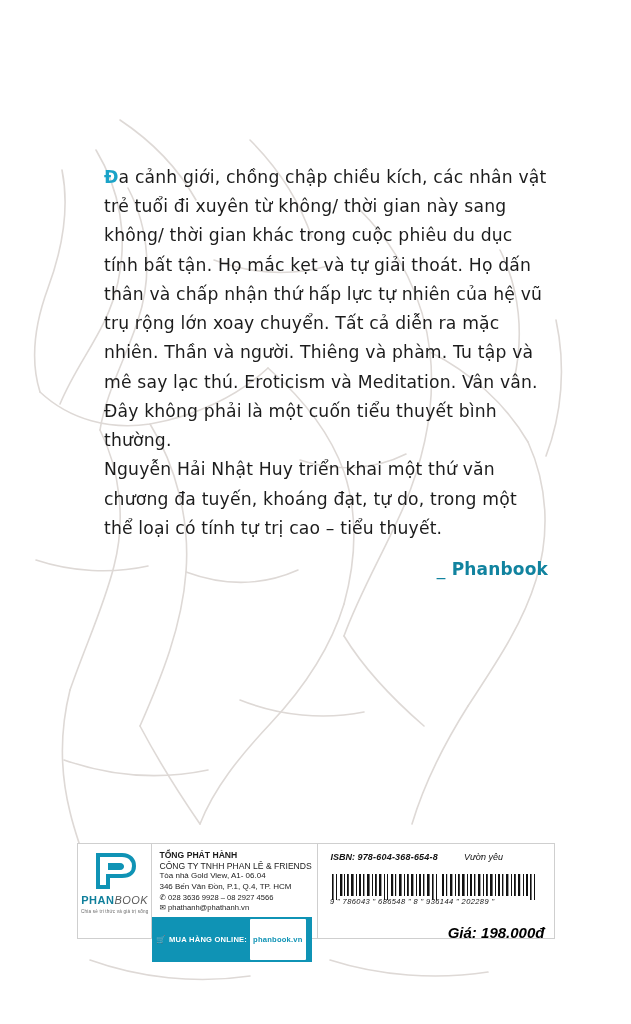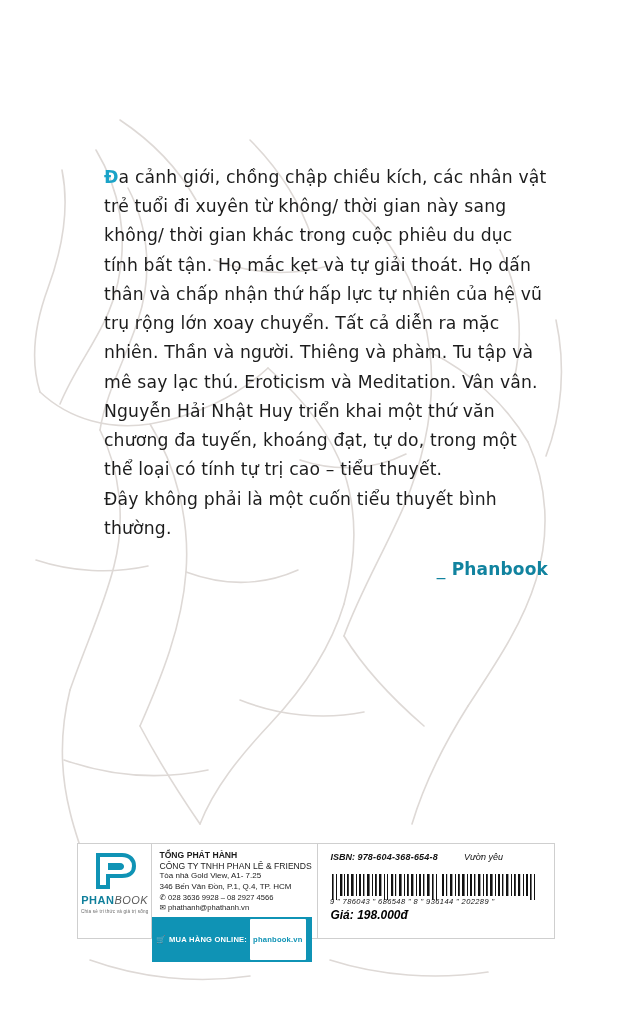--- a/index.html
+++ b/index.html
@@ -171,24 +171,25 @@
     display: flex;
     align-items: flex-end;
     gap: 0px;
     font-size: 7.5px;
     color: #111;
     letter-spacing: 0.4px;
     white-space: nowrap;
     font-family: "Liberation Sans", sans-serif;
   }
   .price {
-    font-size: 12px;
+    text-align: right;
+    font-size: 15px;
     font-weight: bold;
     color: #000;
-    margin-top: 4px;
+    margin-top: 20px;
     padding-right: 2px;
     font-family: "Liberation Sans", sans-serif;
   }
 </style>
 </head>
 <body>
 
 <div class="page">
 
   <svg class="artwork" viewBox="0 0 631 1024" preserveAspectRatio="none" aria-hidden="true">
@@ -219,42 +220,42 @@
       <path d="M556 320 C 566 366, 562 414, 546 456"></path>
       <path d="M90 960 C 140 978, 196 984, 250 976"></path>
       <path d="M330 960 C 380 976, 436 980, 488 972"></path>
       <path d="M120 120 C 150 140, 178 168, 196 200"></path>
       <path d="M250 140 C 278 168, 300 202, 312 238"></path>
     </g>
   </svg>
 
   <div class="blurb">
     <p><span class="dropcap">Đ</span><span>a cảnh giới, chồng chập chiều kích, các nhân vật trẻ tuổi đi xuyên từ không/ thời gian này sang không/ thời gian khác trong cuộc phiêu du dục tính bất tận. Họ mắc kẹt và tự giải thoát. Họ dấn thân và chấp nhận thứ hấp lực tự nhiên của hệ vũ trụ rộng lớn xoay chuyển. Tất cả diễn ra mặc nhiên. Thần và người. Thiêng và phàm. Tu tập và mê say lạc thú. Eroticism và Meditation. Vân vân.</span></p>
+    <p>Đây không phải là một cuốn tiểu thuyết bình thường.</p>
     <p>Nguyễn Hải Nhật Huy triển khai một thứ văn chương đa tuyến, khoáng đạt, tự do, trong một thể loại có tính tự trị cao – tiểu thuyết.</p>
-    <p>Đây không phải là một cuốn tiểu thuyết bình thường.</p>
     <div class="sig"><span class="dash">_</span> <span>Phanbook</span></div>
   </div>
 
   <div class="infobar">
 
     <div class="logo-cell">
       <div class="logo-mark">
         <svg width="46" height="40" viewBox="0 0 46 40" aria-hidden="true">
           <path d="M6 4 H30 C38 4 42 9 42 15 C42 21 38 25 30 25 H16 V36 H6 Z" fill="none" stroke="#0f93b5" stroke-width="4"></path>
           <path d="M16 12 H28 C31 12 32 14 32 15.5 C32 17 31 19 28 19 H16 Z" fill="#0f93b5"></path>
         </svg>
       </div>
       <div class="logo-name"><span>PHAN</span><span class="book">BOOK</span></div>
       <div class="logo-tag">Chia sẻ tri thức và giá trị sống</div>
     </div>
 
     <div class="pub-cell">
       <div class="l1">TỔNG PHÁT HÀNH</div>
       <div class="l2">CÔNG TY TNHH PHAN LÊ &amp; FRIENDS</div>
-      <div class="l3">Tòa nhà Gold View, A1- 7.25</div>
+      <div class="l3">Tòa nhà Gold View, A1- 06.04</div>
       <div class="l4">346 Bến Vân Đồn, P.1, Q.4, TP. HCM</div>
       <div class="l5">
         <span>✆</span>
         <span>028 3636 9928 – 08 2927 4566</span>
       </div>
       <div class="l6">
         <span>✉</span>
         <span>phathanh@phathanh.vn</span>
       </div>
       <div class="order-strip">

